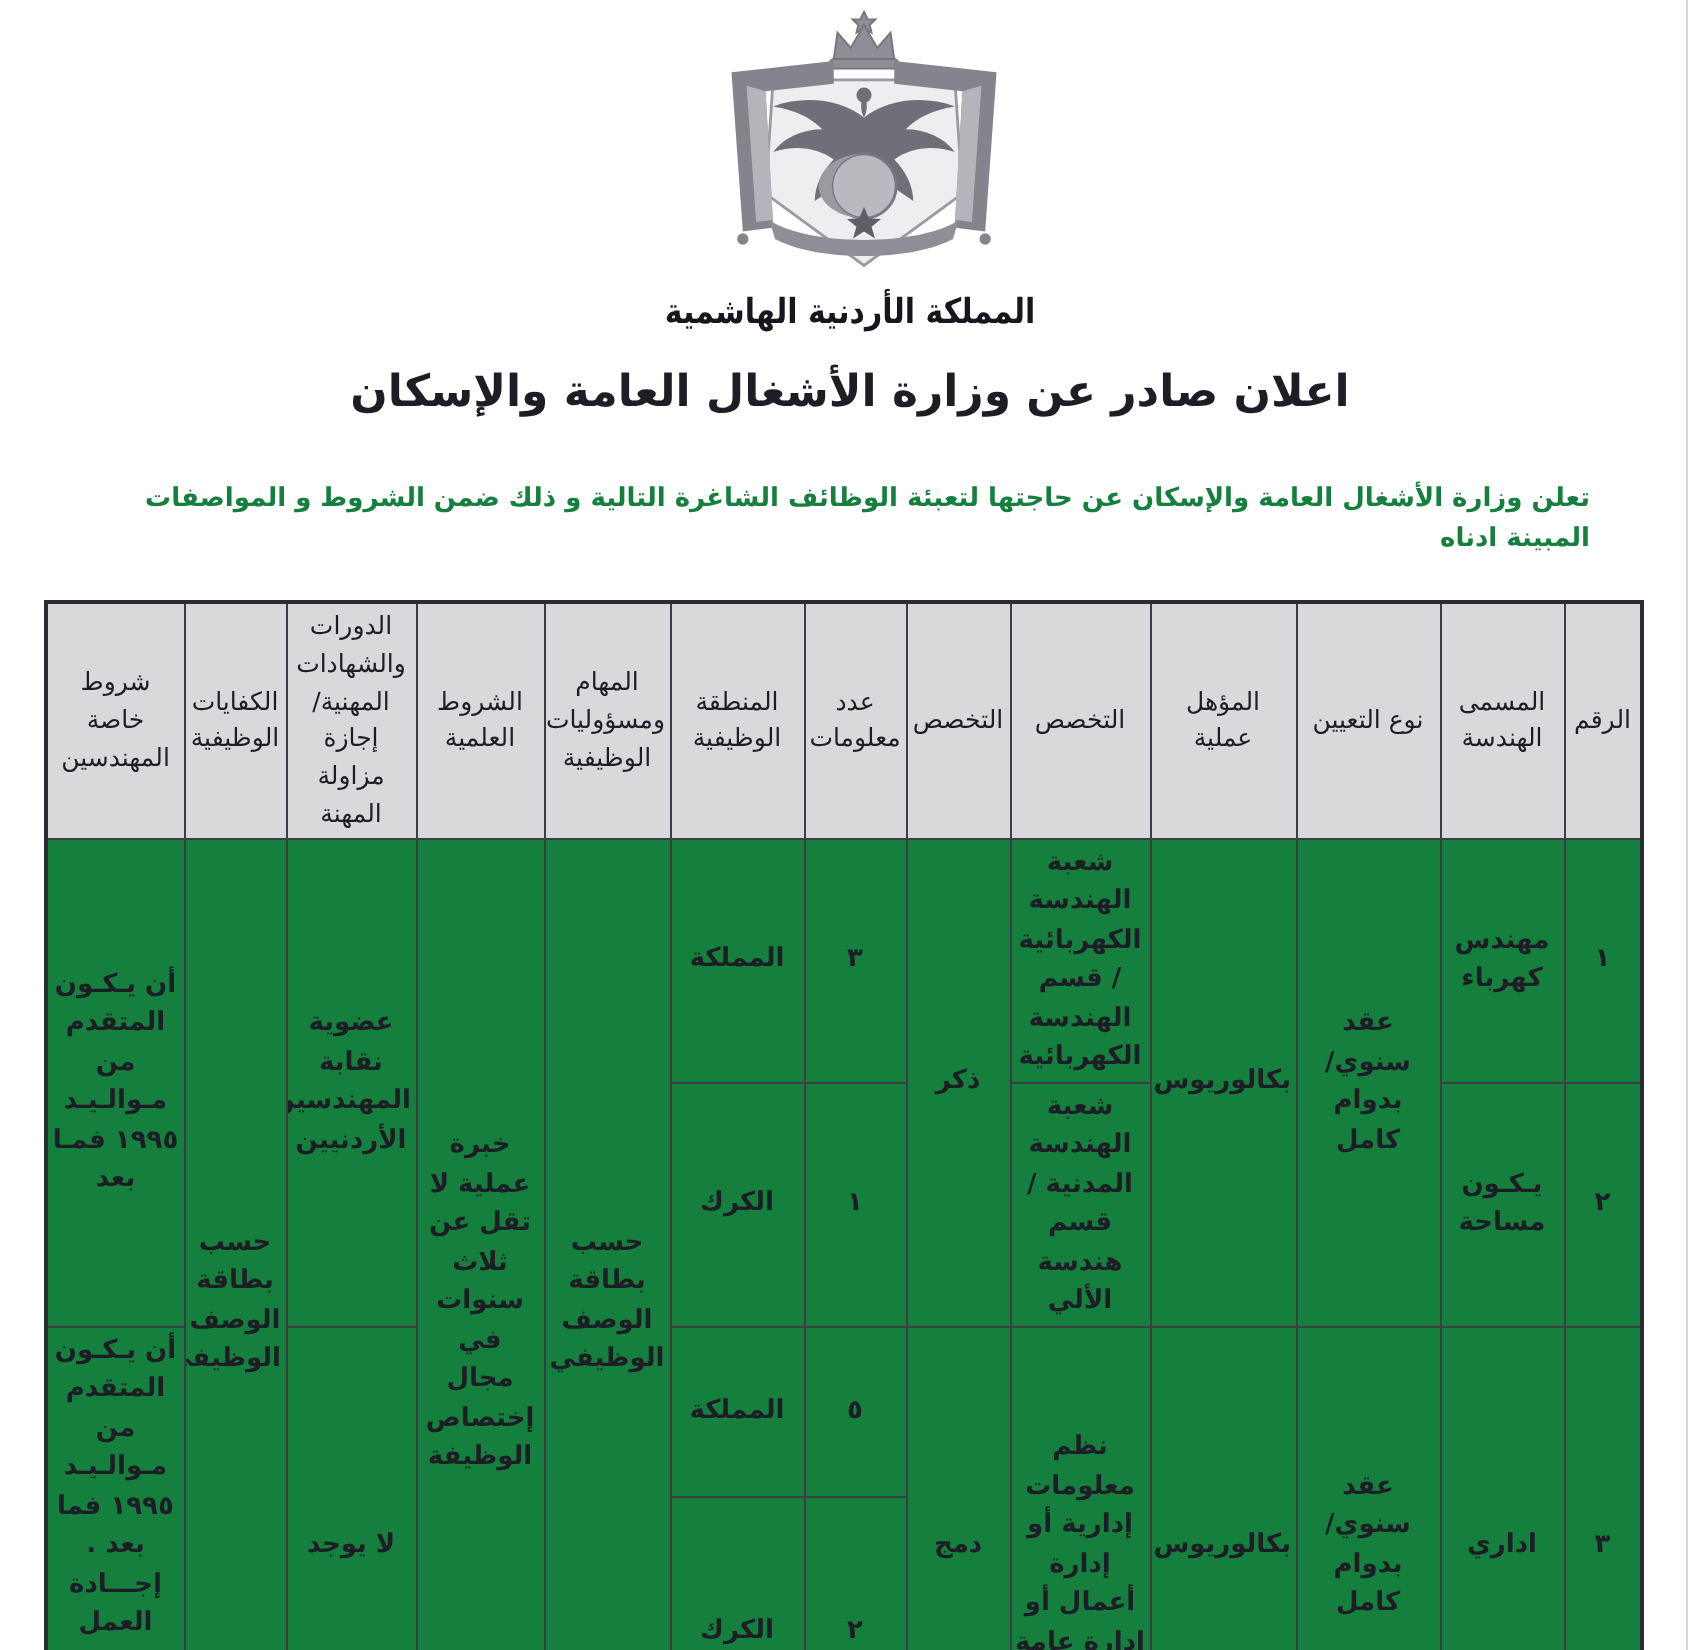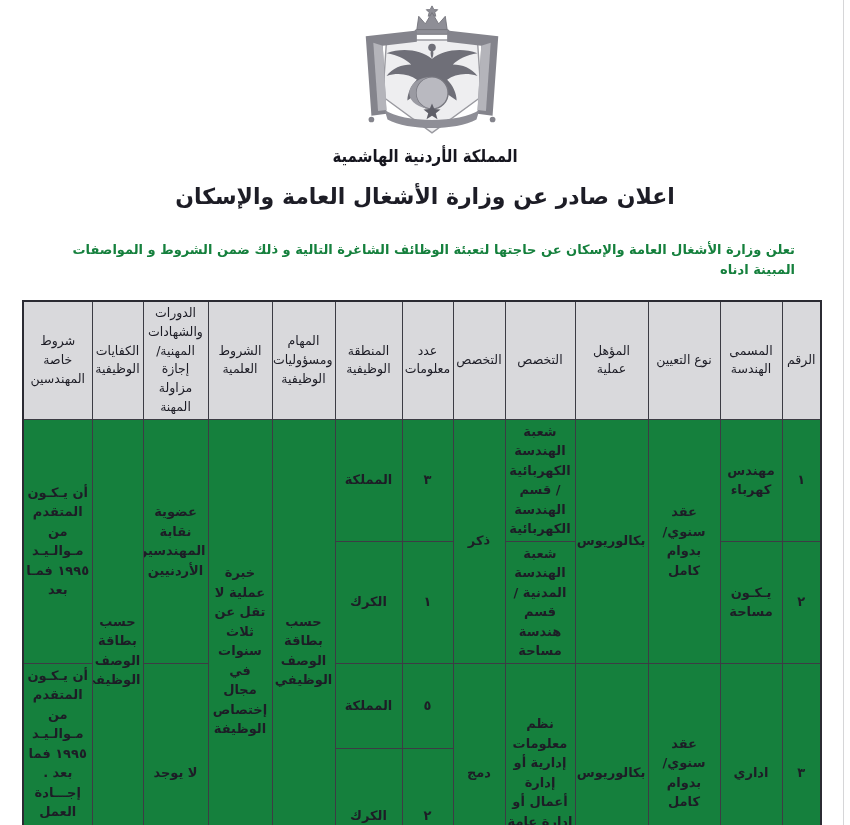--- a/index.html
+++ b/index.html
@@ -135,21 +135,21 @@
       <td>المملكة</td>
       <td rowspan="4">حسب بطاقة الوصف الوظيفي</td>
       <td rowspan="4" class="small">خبرة عملية لا تقل عن ثلاث سنوات في مجال إختصاص الوظيفة</td>
       <td rowspan="2" class="small">عضوية نقابة المهندسين الأردنيين</td>
       <td rowspan="4" class="small">حسب بطاقة الوصف الوظيفي</td>
       <td class="small" rowspan="2">أن يـكـون المتقدم من مـوالـيـد ١٩٩٥ فمـا بعد</td>
     </tr>
     <tr style="height:112px;">
       <td>٢</td>
       <td>يـكـون مساحة</td>
-      <td class="small">شعبة الهندسة المدنية / قسم هندسة مساحة</td>
+      <td class="small">شعبة الهندسة المدنية / قسم هندسة الألي</td>
       <td>١</td>
       <td>الكرك</td>
     </tr>
     <tr style="height:77px;">
       <td rowspan="2">٣</td>
       <td rowspan="2">اداري</td>
       <td rowspan="2">عقد سنوي/بدوام كامل</td>
       <td rowspan="2">بكالوريوس</td>
       <td rowspan="2" class="small">نظم معلومات إدارية أو إدارة أعمال أو إدارة عامة</td>
       <td rowspan="2">دمج</td>

